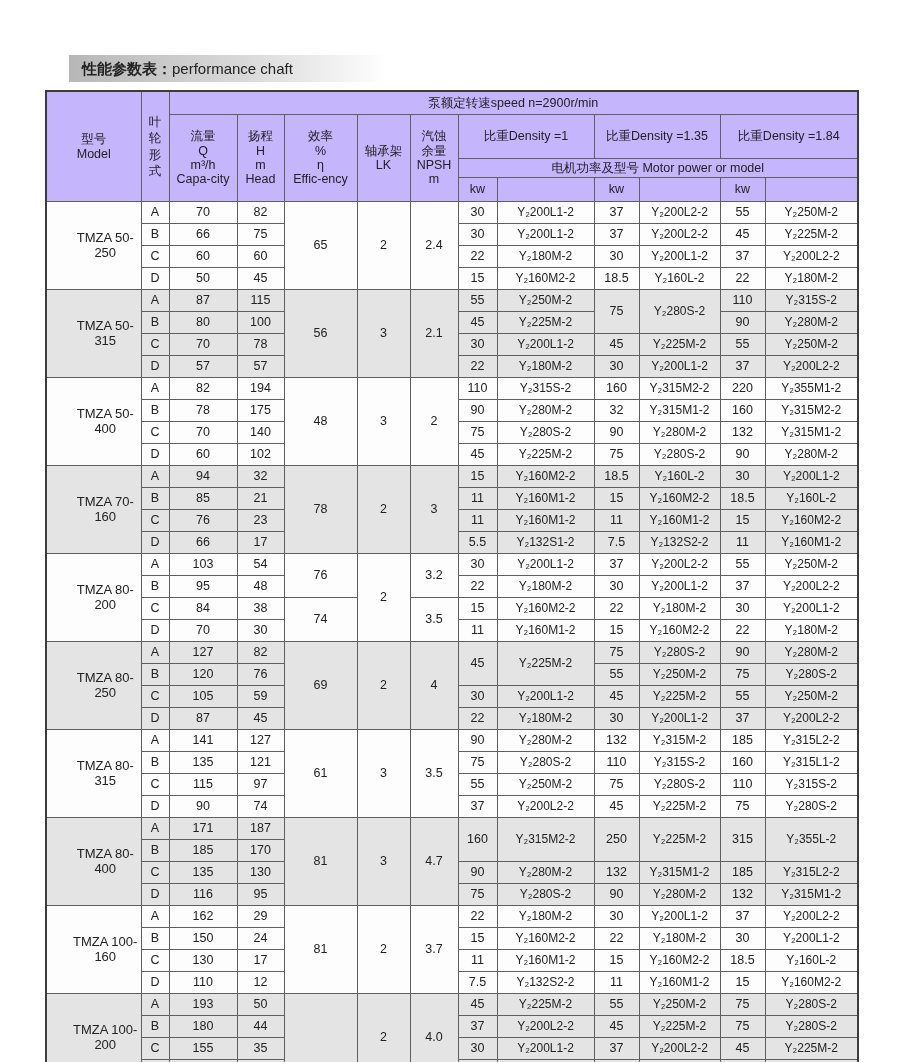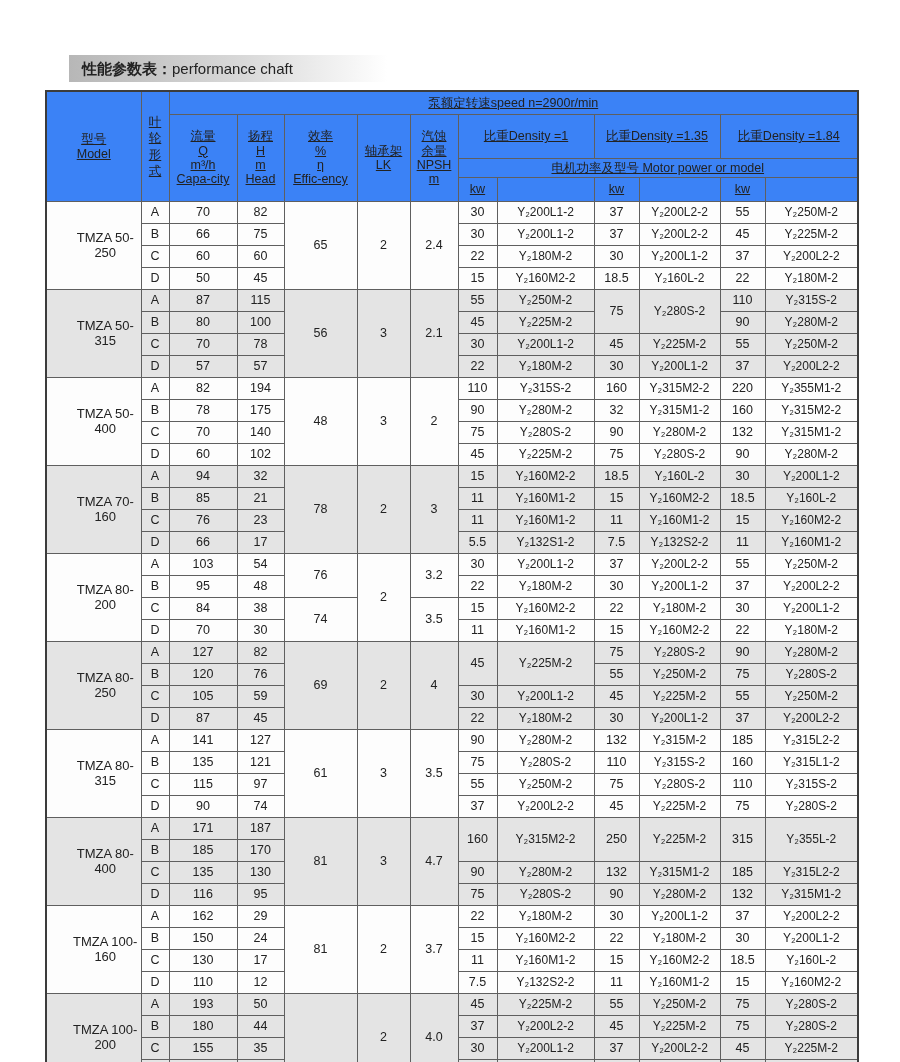--- a/index.html
+++ b/index.html
@@ -27,21 +27,21 @@
     position:absolute;left:45px;top:90px;width:812px;
     border-collapse:collapse;table-layout:fixed;
     border:2px solid #3c3c3c;
   }
   table.perf td{
     border:1px solid #5f5f5f;
     text-align:center;vertical-align:middle;
     padding:0;font-size:12.5px;line-height:1.15;color:#222;
     overflow:hidden;
   }
-  thead td{background:#3b82f6;text-decoration:underline;}
+  thead td{background:#c4b5fd;}
   thead .h-speed{height:22px;font-size:12.5px;}
   thead .h-density{height:44px;font-size:13px;}
   thead .h-motor{height:18px;font-size:13px;}
   thead .h-kw{height:24px;font-size:12.5px;}
   .vert-wrap{width:15px;margin:0 auto;word-break:break-all;line-height:1.3;font-size:12.5px;}
   tbody td{height:21px;background:#fdfdfd;}
   tbody tr.shaded td{background:#e4e4e4;}
   tbody td.model-cell{font-size:13px;padding-left:23px;}
   tbody td.motor-cell{font-size:12px;}
 </style>

